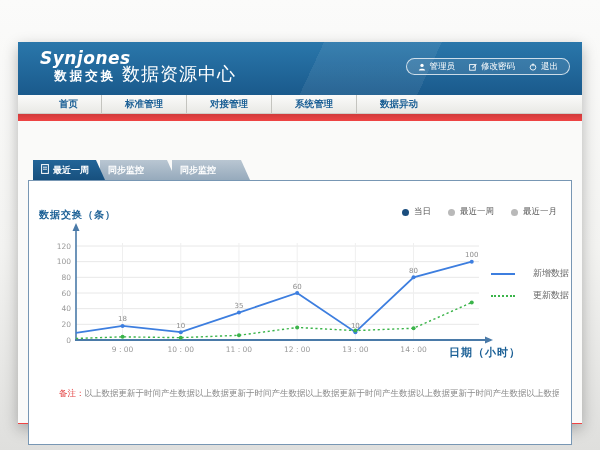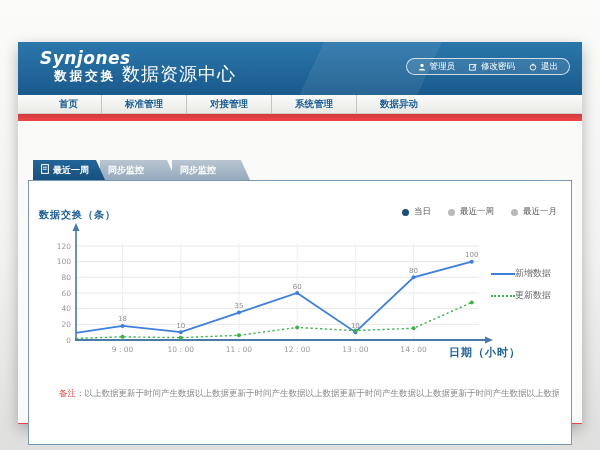--- a/index.html
+++ b/index.html
@@ -51,21 +51,21 @@
   .radio-dot { width:7px; height:7px; border-radius:50%; background:var(--radio-off); }
   .radio-item.selected .radio-dot { background:var(--radio-on); }
   .radio-label { font-size:8.5px; color:#555; }
 
   .y-axis-title { position:absolute; left:10px; top:27px; font-size:10px; font-weight:bold; color:var(--accent); letter-spacing:1px; }
   .x-axis-title { position:absolute; left:420px; top:164px; font-size:11px; font-weight:bold; color:var(--accent); letter-spacing:1px; }
 
   #chart-svg { position:absolute; left:0; top:0; }
 
   .side-legend { position:absolute; left:462px; top:86px; display:flex; flex-direction:column; gap:9px; }
-  .legend-row { display:flex; align-items:center; gap:0; cursor:pointer; }
+  .legend-row { display:flex; align-items:center; gap:18px; cursor:pointer; }
   .legend-swatch-solid { width:24px; height:2px; }
   .legend-swatch-dotted { width:24px; height:0; border-top:2px dotted #3bb44a; }
   .legend-label { font-size:9px; color:#666; }
 
   .note { position:absolute; left:30px; top:207px; width:500px; font-size:8.5px; color:#8a8a8a; white-space:nowrap; overflow:hidden; }
   .note-prefix { color:var(--notered); }
 </style>
 </head>
 <body>
 

